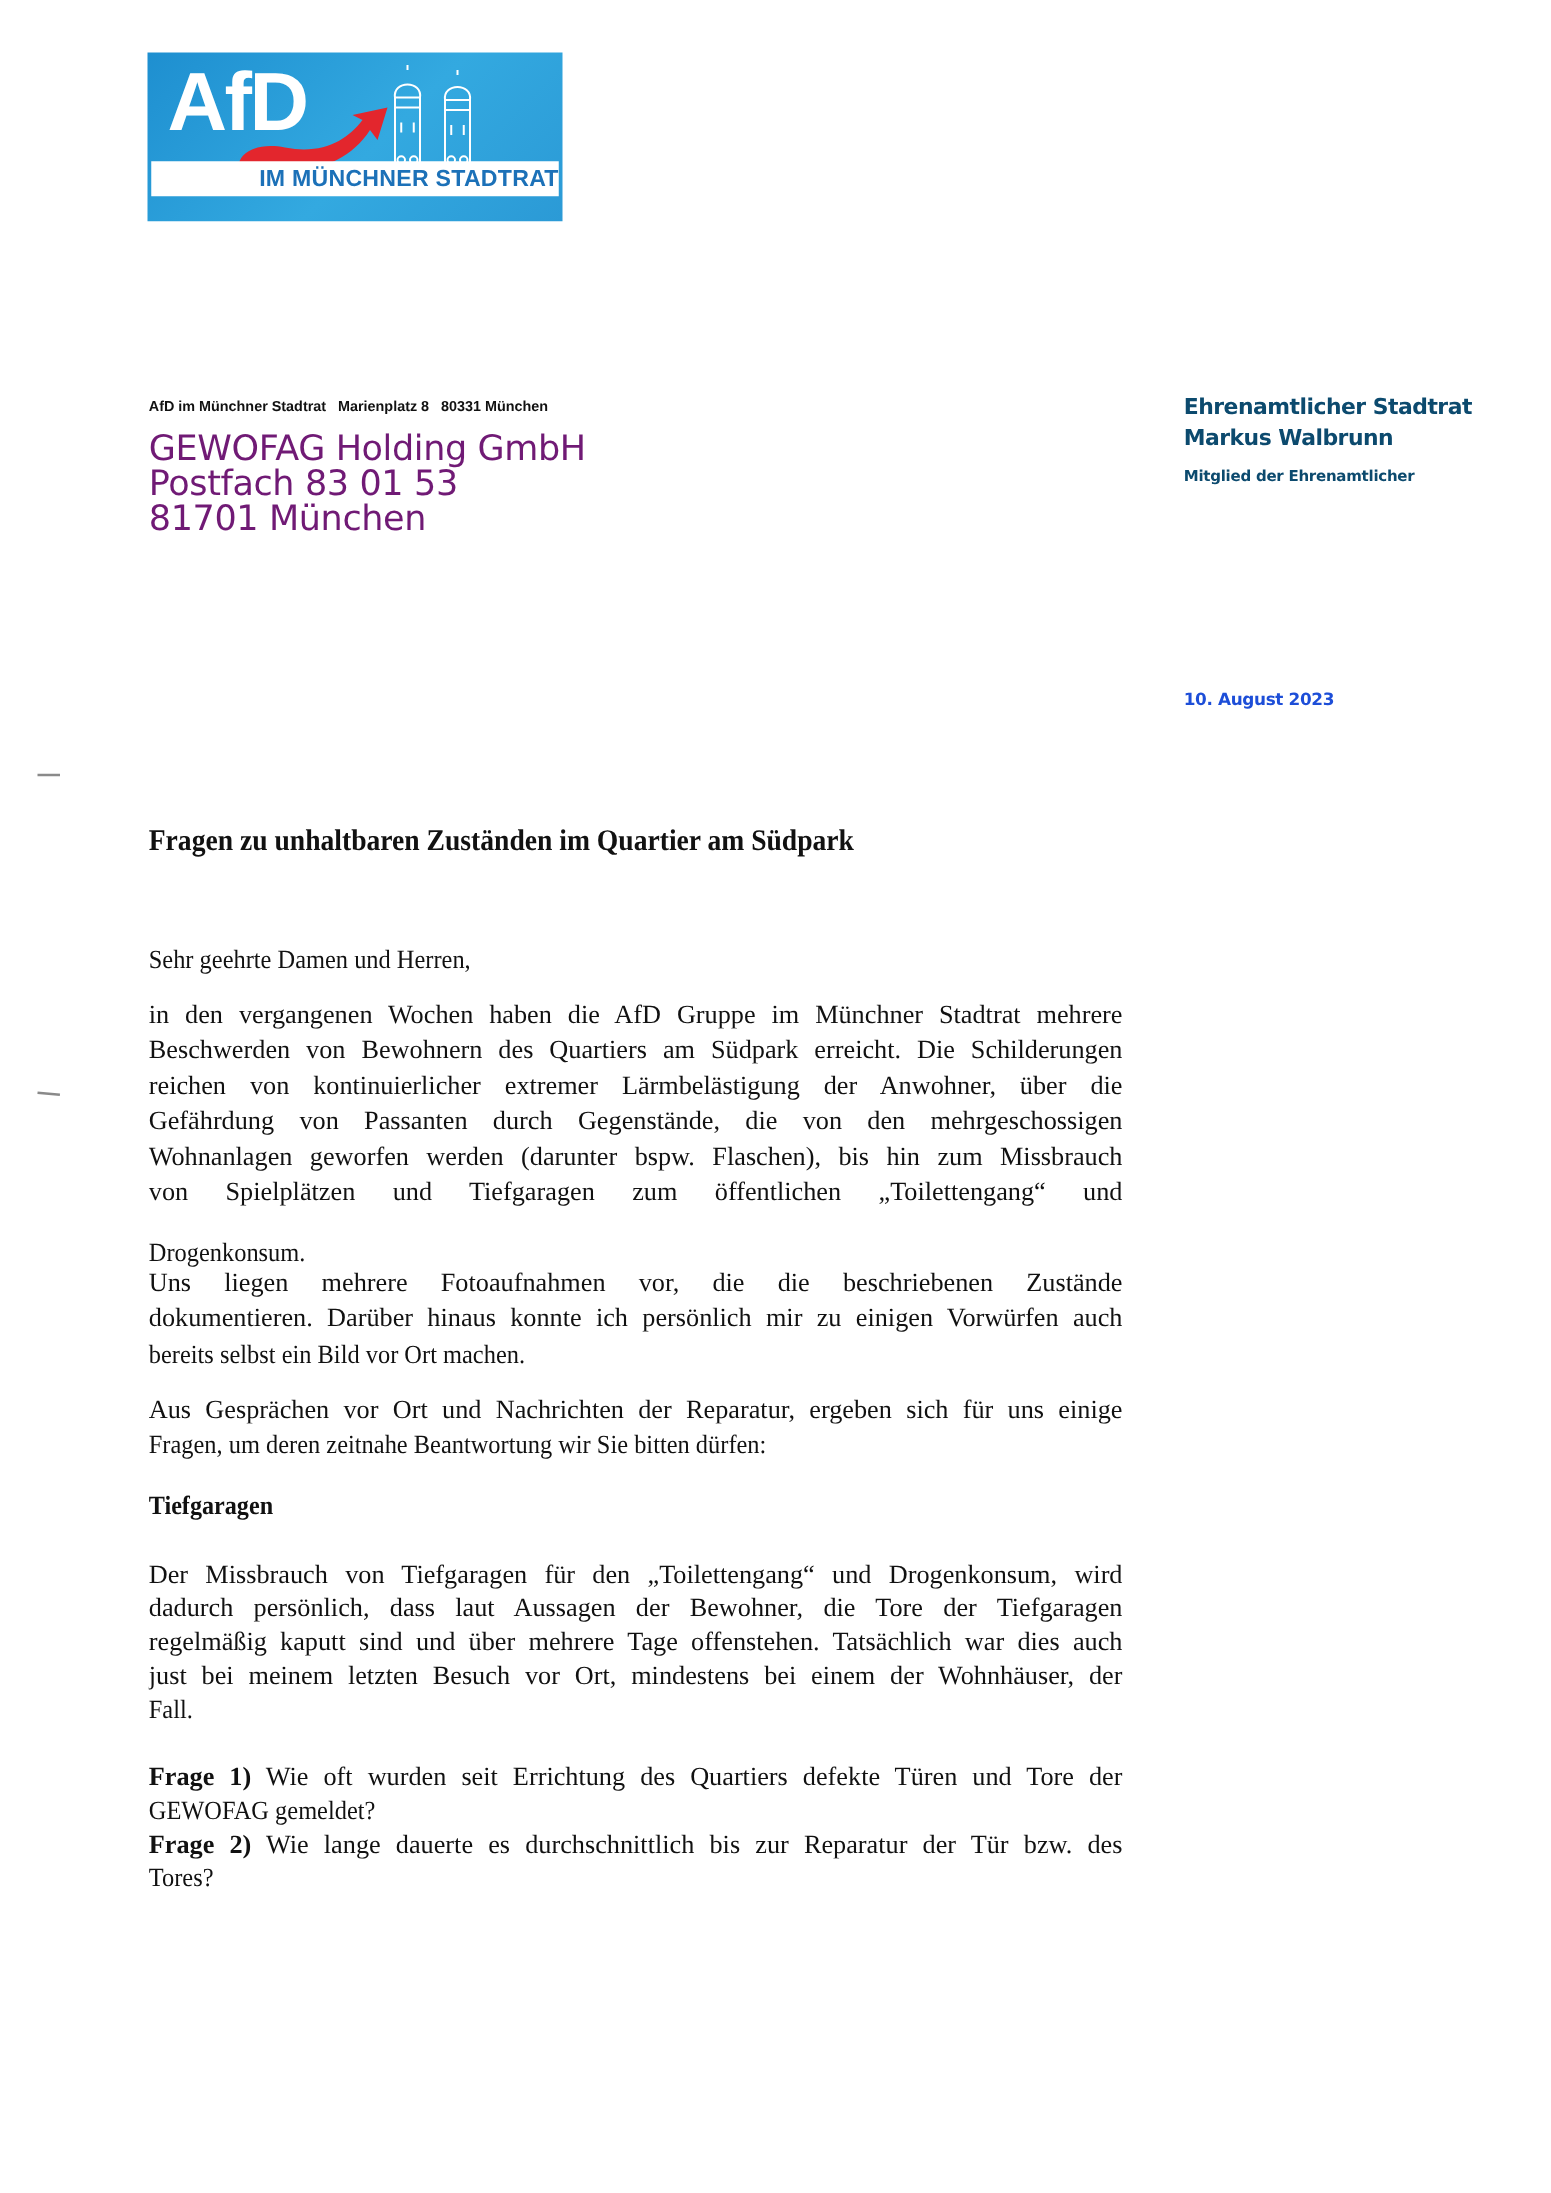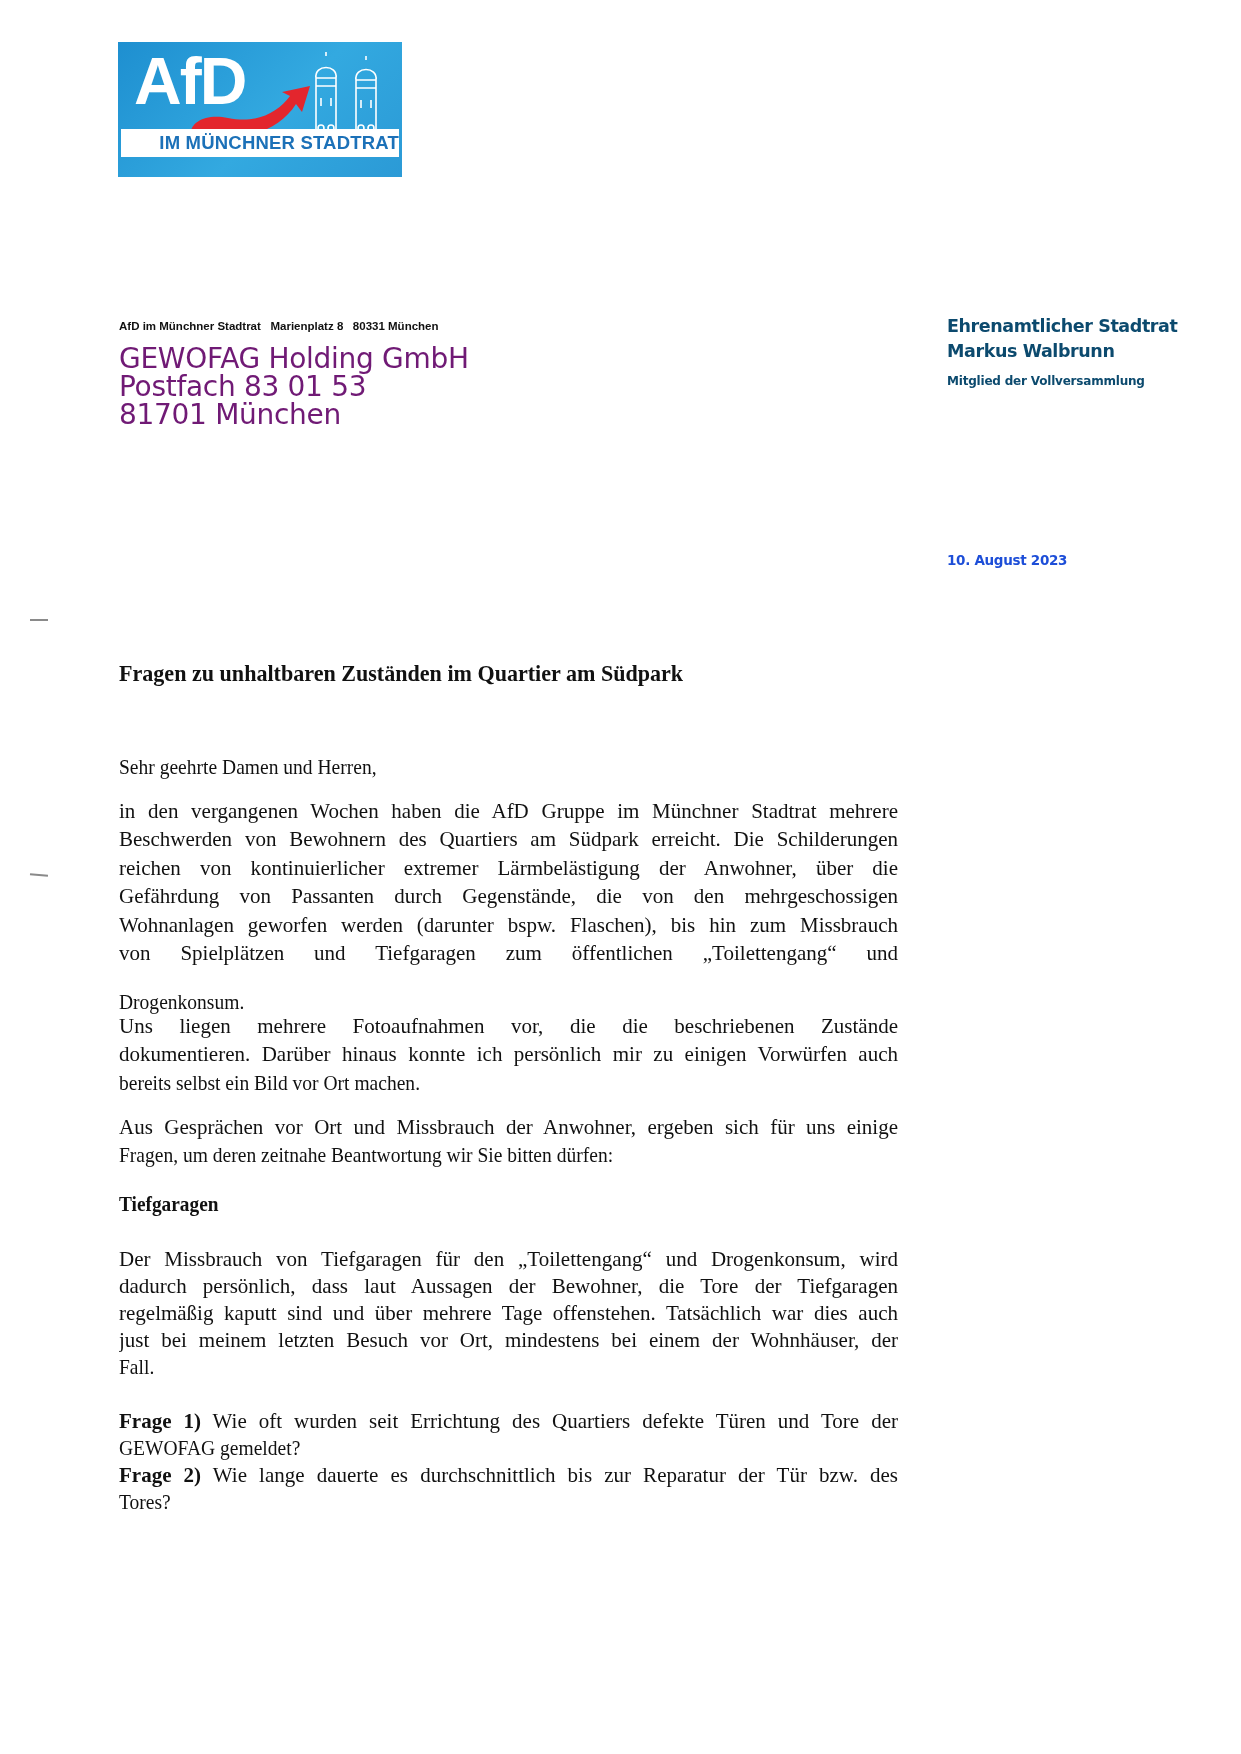--- a/index.html
+++ b/index.html
@@ -1,20 +1,20 @@
 <!DOCTYPE html>
 <html><head>
 <meta charset="utf-8">
 <style>
   html, body { margin: 0; padding: 0; background: #ffffff; }
   body { width: 1241px; height: 1754px; position: relative; overflow: hidden; color: #111; }
   .abs { position: absolute; }
 
   
-  .logo { left: 118px; top: 42px; width: 284px; height: 135px; background: #2aa1dc; overflow: hidden;
+  .logo { left: 118px; top: 42px; width: 332px; height: 135px; background: #2aa1dc; overflow: hidden;
           background: linear-gradient(135deg, #1e8fd0 0%, #33a9e0 55%, #2b9ad6 100%); }
   .logo-afd { position: absolute; left: 16px; top: 6px; font-family: "Liberation Sans", sans-serif; font-weight: bold;
               font-size: 66px; color: #ffffff; letter-spacing: -2px; line-height: 1; }
   .logo-arrow { position: absolute; left: 60px; top: 40px; }
   .logo-towers { position: absolute; left: 190px; top: 6px; }
   .logo-band { position: absolute; left: 3px; right: 3px; bottom: 20px; height: 28px; background: #ffffff;
                display: flex; align-items: center; justify-content: flex-end; }
   .logo-band span { font-family: "Liberation Sans", sans-serif; font-weight: bold; font-size: 18.5px; color: #1c71b8; letter-spacing: 0.2px; }
 
   
@@ -64,21 +64,21 @@
   </div>
 </div>
 
 <div class="abs sender">AfD im Münchner Stadtrat   Marienplatz 8   80331 München</div>
 <div class="abs addr" style="top:345px">GEWOFAG Holding GmbH</div>
 <div class="abs addr" style="top:373px">Postfach 83 01 53</div>
 <div class="abs addr" style="top:401px">81701 München</div>
 
 <div class="abs rblock r1">Ehrenamtlicher Stadtrat</div>
 <div class="abs rblock r2">Markus Walbrunn</div>
-<div class="abs rblock r3">Mitglied der Vollversammlung</div>
+<div class="abs rblock r3">Mitglied der Ehrenamtlicher</div>
 <div class="abs date">10. August 2023</div>
 
 <div class="abs fold" style="left:30px; top:619px; width:18px;"></div>
 <div class="abs fold" style="left:30px; top:874px; width:18px; transform: rotate(5deg);"></div>
 
 <div class="abs serif title">Fragen zu unhaltbaren Zuständen im Quartier am Südpark</div>
 
 <div class="serif line" style="top:757px">
   <span class="inner" style="transform: scaleX(0.93)">Sehr geehrte Damen und Herren,</span>
 </div>
@@ -97,21 +97,21 @@
 
 <div>
   <div class="serif line just" style="top:1016px">Uns liegen mehrere Fotoaufnahmen vor, die die beschriebenen Zustände</div>
   <div class="serif line just" style="top:1044px">dokumentieren. Darüber hinaus konnte ich persönlich mir zu einigen Vorwürfen auch</div>
   <div class="serif line" style="top:1073px">
     <span class="inner" style="transform: scaleX(0.93)">bereits selbst ein Bild vor Ort machen.</span>
   </div>
 </div>
 
 <div>
-  <div class="serif line just" style="top:1117px">Aus Gesprächen vor Ort und Missbrauch der Anwohner, ergeben sich für uns einige</div>
+  <div class="serif line just" style="top:1117px">Aus Gesprächen vor Ort und Nachrichten der Reparatur, ergeben sich für uns einige</div>
   <div class="serif line" style="top:1145px">
     <span class="inner" style="transform: scaleX(0.93)">Fragen, um deren zeitnahe Beantwortung wir Sie bitten dürfen:</span>
   </div>
 </div>
 
 <div class="abs serif h3">Tiefgaragen</div>
 
 <div>
   <div class="serif line just" style="top:1249px">Der Missbrauch von Tiefgaragen für den „Toilettengang“ und Drogenkonsum, wird</div>
   <div class="serif line just" style="top:1276px">dadurch persönlich, dass laut Aussagen der Bewohner, die Tore der Tiefgaragen</div>

